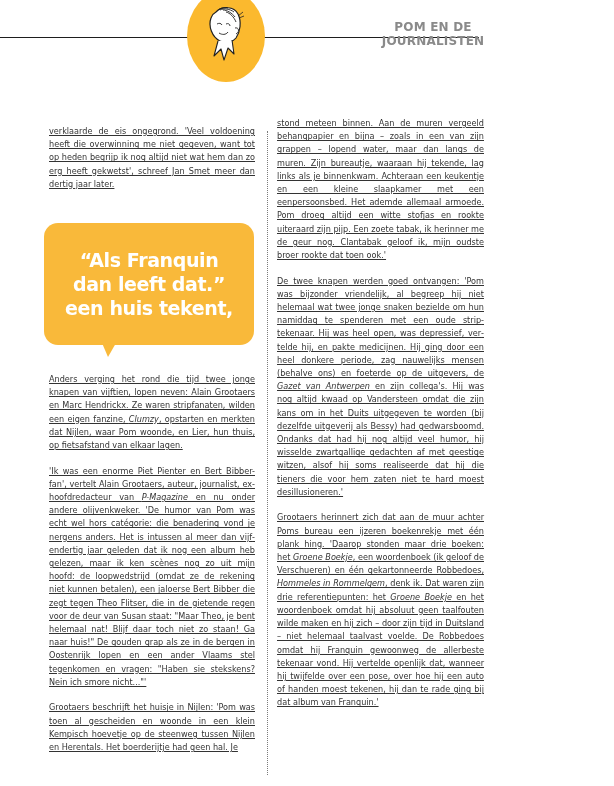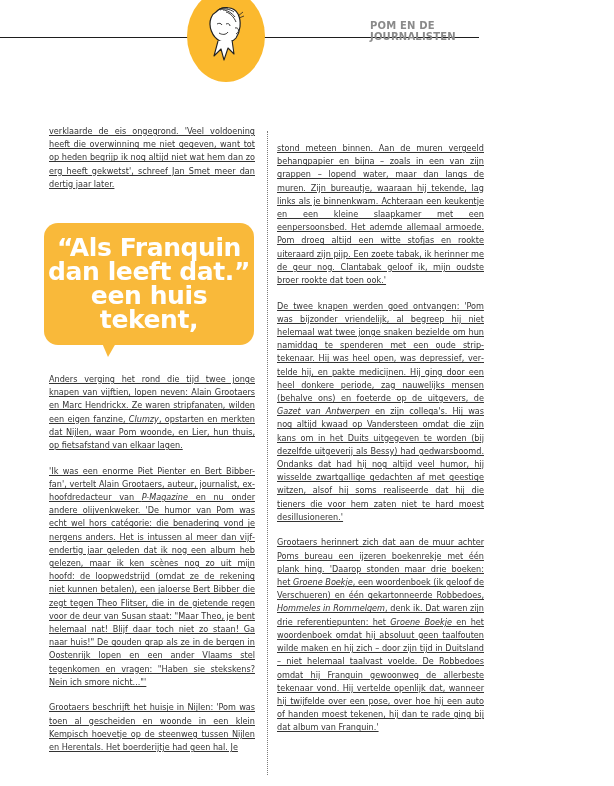--- a/index.html
+++ b/index.html
@@ -4,38 +4,38 @@
 <style>
   html, body { margin: 0; padding: 0; background: #ffffff; }
   body { width: 614px; height: 786px; position: relative; overflow: hidden;
          font-family: "DejaVu Sans", "Liberation Sans", sans-serif; color: #333333; }
   .header-line { position: absolute; top: 37px; height: 1px; background: #1e1e1e; }
   .header-line.left { left: 0; width: 192px; }
   .header-line.right { left: 262px; width: 217px; }
   .logo { position: absolute; left: 187px; top: -10px; width: 78px; height: 92px;
           border-radius: 50%; background: #fbb92e; }
   .logo svg { position: absolute; left: 15px; top: 14px; }
-  .running-title { position: absolute; left: 370px; top: 20px; width: 110px; text-align: left;
-                   font-size: 10px; font-weight: bold; color: #8a8a8a; letter-spacing: 0.2px;
+  .running-title { position: absolute; left: 378px; top: 20px; width: 110px; text-align: center;
+                   font-size: 12px; font-weight: bold; color: #8a8a8a; letter-spacing: 0.2px;
                    font-family: "DejaVu Sans", sans-serif; }
   .col { position: absolute; font-size: 8.15px; line-height: 13.2px; text-align: justify; text-decoration: underline; }
   .col p { margin: 0 0 12.4px 0; hyphens: manual; }
   .col p:last-child { margin-bottom: 0; }
   .col.left { left: 49px; top: 125px; width: 206px; }
-  .col.right { left: 277px; top: 142px; width: 207px; }
+  .col.right { left: 277px; top: 117px; width: 207px; }
   .divider { position: absolute; left: 267px; top: 131px; height: 644px; width: 0;
              border-left: 1px dotted #7a7a7a; }
   .bubble-wrap { position: relative; width: 210px; height: 122px; margin: 32px 0 28px -5px; }
   .bubble { position: absolute; left: 0; top: 0; width: 210px; height: 122px; background: #f9b93a;
             border-radius: 14px; display: flex; align-items: center; justify-content: center;
             text-align: center; }
   .bubble-tail { position: absolute; left: 58px; top: 120px; width: 0; height: 0;
                  border-left: 6px solid transparent; border-right: 8px solid transparent;
                  border-top: 14px solid #f9b93a; }
-  .quote { color: #ffffff; font-weight: bold; font-size: 25px; line-height: 24px;
+  .quote { color: #ffffff; font-weight: bold; font-size: 19px; line-height: 24px;
            font-family: "DejaVu Sans", sans-serif; letter-spacing: -0.4px; }
   .col.left .after-bubble { margin-top: 0; }
   em { font-style: italic; }
 </style>
 </head>
 <body>
 
 <div class="header-line left"></div>
 <div class="header-line right"></div>
 

